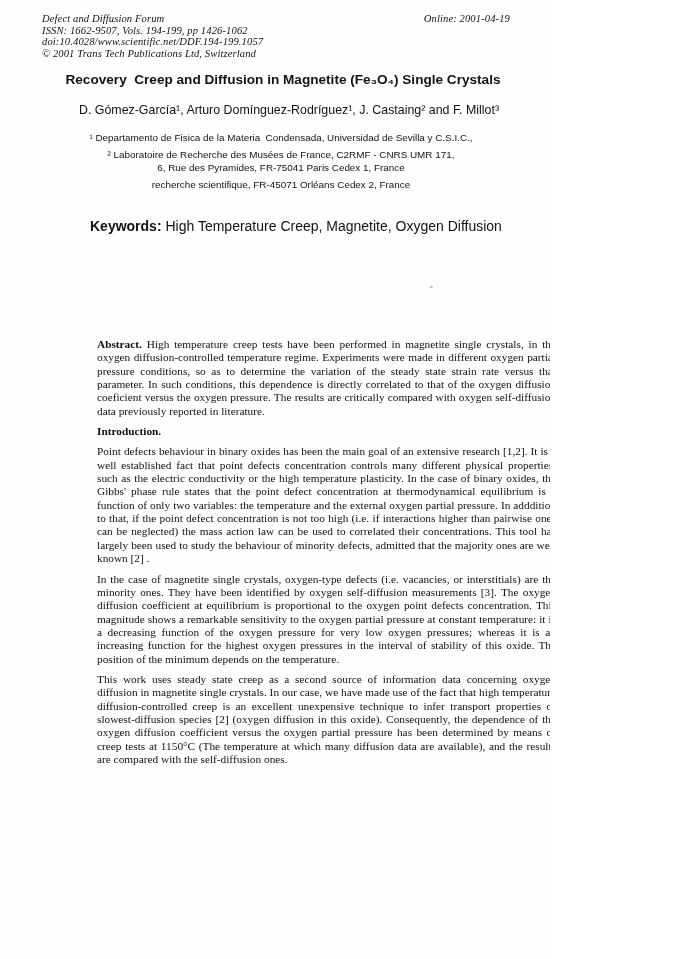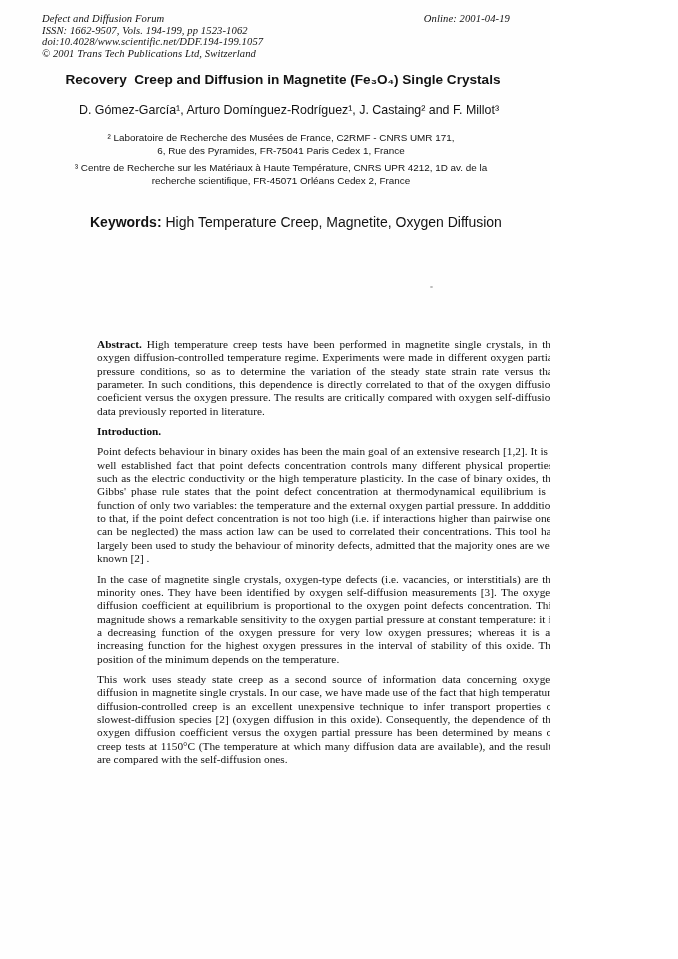--- a/index.html
+++ b/index.html
@@ -98,40 +98,40 @@
   }
 </style>
 </head>
 <body>
 
 <div class="page">
 
   <div class="masthead">
     <div class="masthead-left">
       <div>Defect and Diffusion Forum</div>
-      <div>ISSN: 1662-9507, Vols. 194-199, pp 1523-1062</div>
+      <div>ISSN: 1662-9507, Vols. 194-199, pp 1426-1062</div>
       <div>doi:10.4028/www.scientific.net/DDF.194-199.1057</div>
       <div>© 2001 Trans Tech Publications Ltd, Switzerland</div>
     </div>
     <div class="masthead-right">Online: 2001-04-19</div>
   </div>
 
   <div class="paper-title">Recovery  Creep and Diffusion in Magnetite (Fe₃O₄) Single Crystals</div>
 
   <div class="author-list">D. Gómez-García¹, Arturo Domínguez-Rodríguez¹, J. Castaing² and F. Millot³</div>
 
   <div class="affiliations">
     <div class="affiliation">
+      <div>¹ Departamento de Fisica de la Materia  Condensada, Universidad de Sevilla y C.S.I.C.,</div>
     </div>
     <div class="affiliation">
       <div>² Laboratoire de Recherche des Musées de France, C2RMF - CNRS UMR 171,</div>
       <div>6, Rue des Pyramides, FR-75041 Paris Cedex 1, France</div>
     </div>
     <div class="affiliation">
-      <div>³ Centre de Recherche sur les Matériaux à Haute Température, CNRS UPR 4212, 1D av. de la</div>
       <div>recherche scientifique, FR-45071 Orléans Cedex 2, France</div>
     </div>
   </div>
 
   <div class="keywords">
     <span class="kw-label">Keywords:</span><span> High Temperature Creep, Magnetite, Oxygen Diffusion</span>
   </div>
 
   <div class="content">
     <p><span class="abstract-label">Abstract.</span><span> High temperature creep tests have been performed in magnetite single crystals, in the oxygen diffusion-controlled temperature regime. Experiments were made in different oxygen partial pressure conditions, so as to determine the variation of the steady state strain rate versus that parameter. In such conditions, this dependence is directly correlated to that of the oxygen diffusion coeficient versus the oxygen pressure. The results are critically compared with oxygen self-diffusion data previously reported in literature.</span></p>

